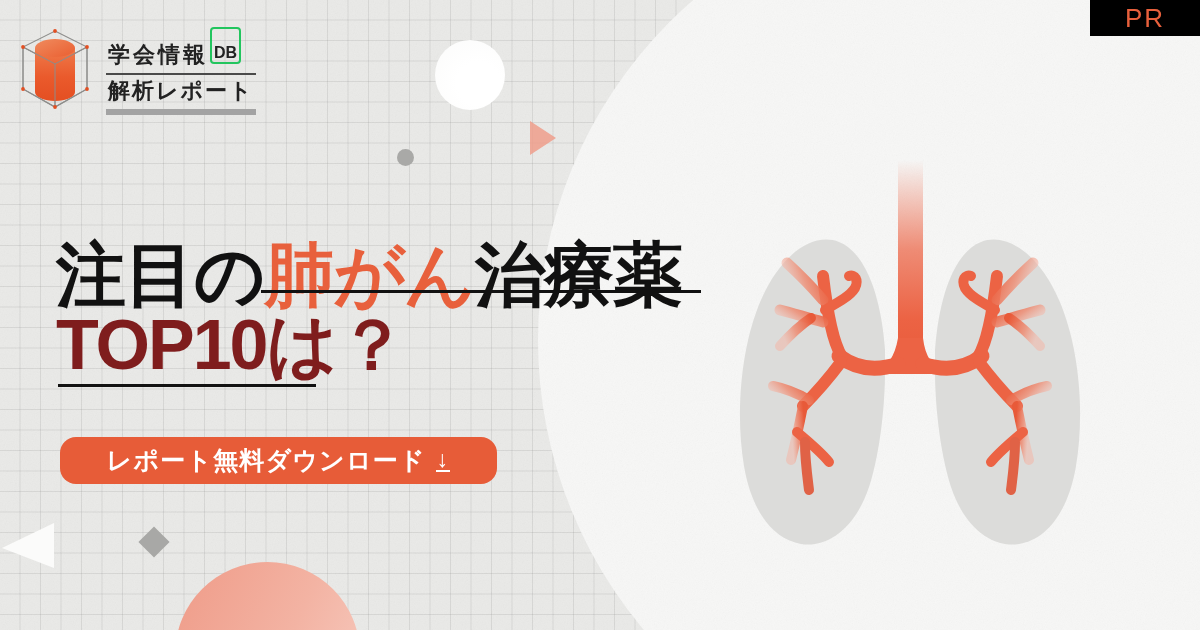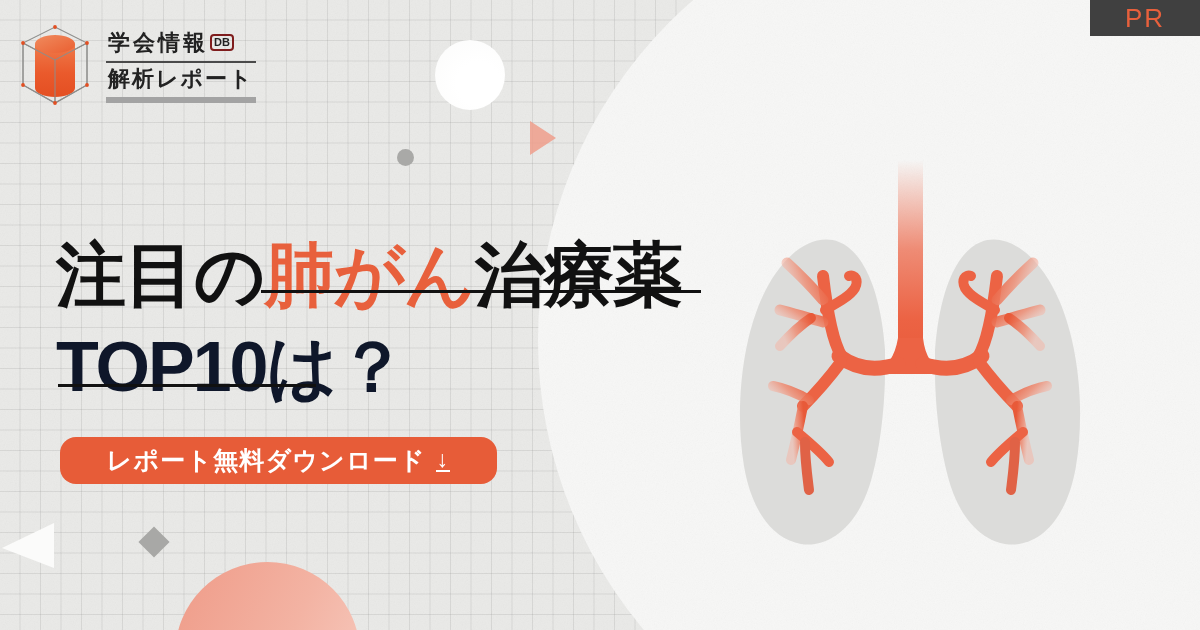--- a/index.html
+++ b/index.html
@@ -103,21 +103,21 @@
     background: linear-gradient(115deg, #ef9b88 0%, #f3b3a3 55%, #f7cdc2 100%);
   }
 
   
   .pr-badge {
     position: absolute;
     right: 0;
     top: 0;
     width: 110px;
     height: 36px;
-    background: #404040;
+    background: #000000;
     display: flex;
     align-items: center;
     justify-content: center;
     color: #e8603c;
     font-size: 26px;
     letter-spacing: 2px;
     font-weight: 400;
   }
 
   
@@ -149,26 +149,26 @@
   }
   .logo-line-top {
     border-bottom: 2px solid #4a4a4a;
   }
   .logo-line-bottom {
     border-bottom: 6px solid #a3a3a3;
     letter-spacing: 2px;
   }
   .db-mark {
     display: inline-block;
-    border: 2px solid #7f1d1d;
+    border: 2px solid #22c55e;
     border-radius: 4px;
-    font-size: 11px;
+    font-size: 16px;
     font-weight: 700;
     letter-spacing: 0;
-    padding: 1px 2px 0 2px;
+    padding: 16px 2px 0 2px;
     vertical-align: 4px;
     line-height: 1.05;
     margin-left: 2px;
   }
 
   
   .headline {
     position: absolute;
     left: 56px;
     top: 198px;
@@ -193,25 +193,24 @@
     width: 440px;
     height: 3px;
     background: #111111;
   }
   .headline-row-2 {
     position: absolute;
     left: 0;
     top: 110px;
     font-size: 70px;
     font-weight: 700;
-    color: #0f172a;
+    color: #7f1d1d;
     line-height: 1.08;
     letter-spacing: -1px;
     white-space: nowrap;
-    margin-top: 22px;
   }
   .hl-top10 {
     letter-spacing: -2px;
   }
   .rule-2 {
     position: absolute;
     left: 2px;
     top: 186px;
     width: 258px;
     height: 3px;

